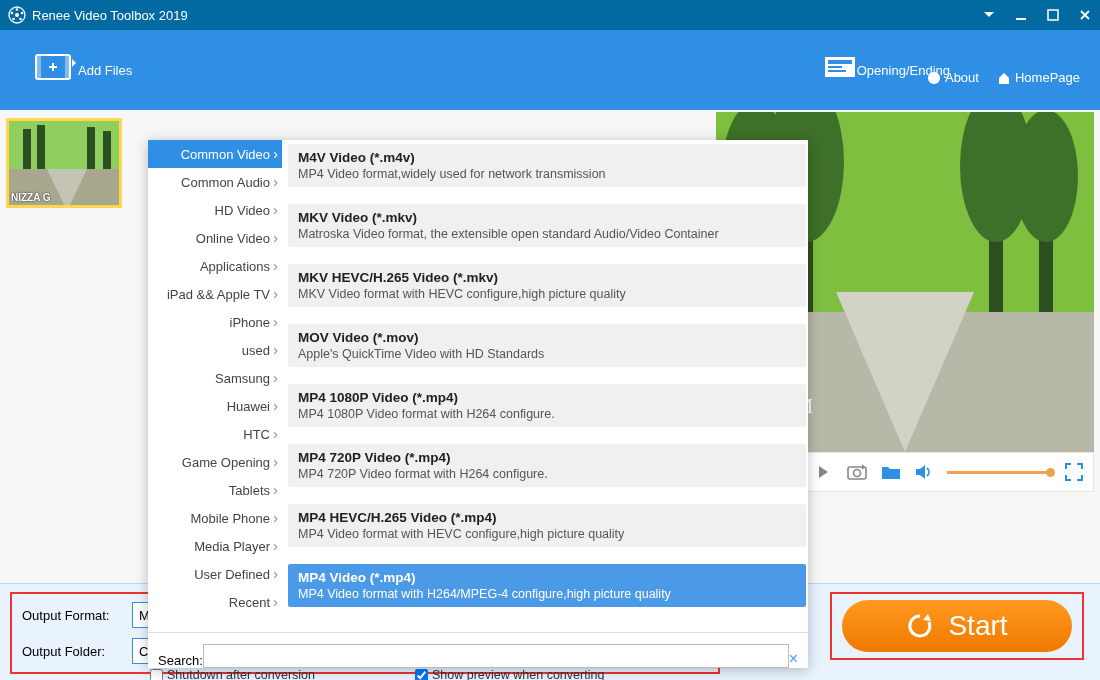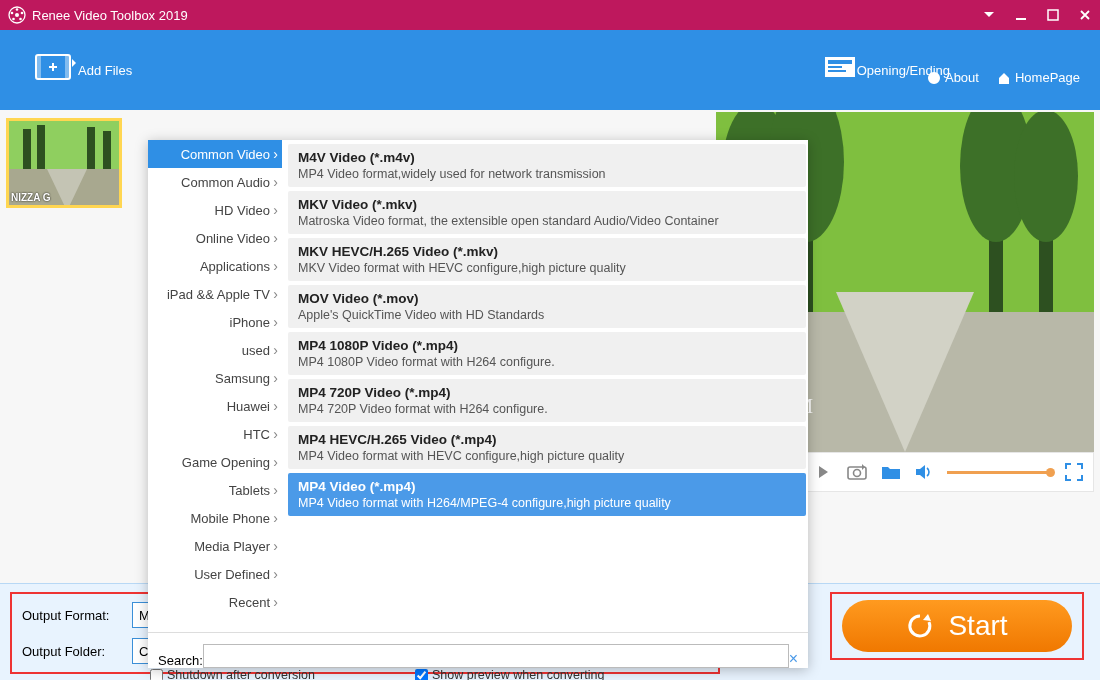--- a/index.html
+++ b/index.html
@@ -1,18 +1,18 @@
 <!DOCTYPE html>
 <html><head>
 <meta charset="utf-8">
 <style>
 * { margin:0; padding:0; box-sizing:border-box; font-family:"Segoe UI",Tahoma,sans-serif; }
 body { width:1100px; height:680px; overflow:hidden; background:#fff; }
 .window { width:1100px; height:680px; display:flex; flex-direction:column; position:relative; }
-.titlebar { height:30px; background:#be185d; display:flex; align-items:center; color:#fff; font-size:13px; padding:6px 8px; }
+.titlebar { height:30px; background:#0369a1; display:flex; align-items:center; color:#fff; font-size:13px; padding:6px 8px; }
 .titlebar .logo { width:18px; height:18px; margin-right:6px; display:flex;align-items:center;justify-content:center;}
 .titlebar .right { margin-left:auto; display:flex; gap:18px; align-items:center; }
 .titlebar .winbtn { width:14px; height:14px; display:inline-flex; align-items:center; justify-content:center; cursor:pointer; }
 .toolbar { height:80px; background:#2f8fe5; display:flex; align-items:center; padding:0 10px; color:#fff; font-size:13px; position:relative; }
 .toolbar .tool { display:flex; flex-direction:row; align-items:center; margin:0 24px; cursor:pointer; }
 .toolbar .tool svg { margin-bottom:4px; }
 .toolbar .spacer { flex:1; }
 .toolbar .right-links { position:absolute; right:20px; top:40px; display:flex; gap:18px; align-items:center;}
 .toolbar .right-links a { color:#fff; font-size:13px; display:flex; align-items:center; gap:4px; cursor:pointer;}
 .content { flex:1; display:flex; background:#f7f7f7; position:relative; }
@@ -42,21 +42,21 @@
 .clear-row { position:absolute; left:12px; top:480px; display:flex; gap:10px;}
 .clear-row button{ background:#4b9ae8;color:#fff;border:none;height:26px;width:96px;font-size:13px;cursor:pointer;border-radius:2px;}
 
 .popup { position:absolute; left:148px; top:30px; width:660px; height:528px; background:#fff; box-shadow:0 2px 12px rgba(0,0,0,.25); display:flex; flex-direction:column; z-index:50;}
 .popup-body { flex:1; display:flex; overflow:hidden;}
 .cat-list { width:134px; background:#fff; overflow:hidden;}
 .cat-item { height:28px; display:flex; align-items:center; justify-content:flex-end; padding:0 12px 0 8px; font-size:13px; color:#444; cursor:pointer; position:relative;}
 .cat-item.active { background:#2f8fe5; color:#fff;}
 .cat-item::after{content:"›"; position:absolute; right:4px; color:#888; font-size:14px;}
 .cat-item.active::after{color:#fff;}
-.fmt-list { flex:1; overflow-y:auto; padding:4px 2px 4px 6px; display:flex; flex-direction:column; gap:4px;}
+.fmt-list { flex:1; overflow-y:auto; padding:4px 2px 4px 6px; display:flex; flex-direction:column; gap:17px;}
 .fmt-item { background:#f0f0f0; border-radius:2px; padding:6px 10px; cursor:pointer;}
 .fmt-item .t { font-size:13.5px; font-weight:bold; color:#222;}
 .fmt-item .d { font-size:12.5px; color:#555; margin-top:2px;}
 .fmt-item.active { background:#4b9ae8;}
 .fmt-item.active .t,.fmt-item.active .d{color:#fff;}
 .search-row { height:36px; display:flex; align-items:flex-end; padding:0 10px; border-top:1px solid #ddd; font-size:13px; }
 .search-row input { flex:1; height:24px; border:1px solid #bbb; padding:0 6px;}
 .search-row .x{color:#4b9ae8;cursor:pointer;font-size:16px;}
 .nvenc { position:absolute; right:306px; top:536px; border:1px solid #333; background:#fff; padding:2px 8px; font-weight:bold; font-size:13px; display:flex;align-items:center;gap:6px;}
 .nvenc .dot{width:14px;height:14px;border-radius:50%;background:#6b0;}

